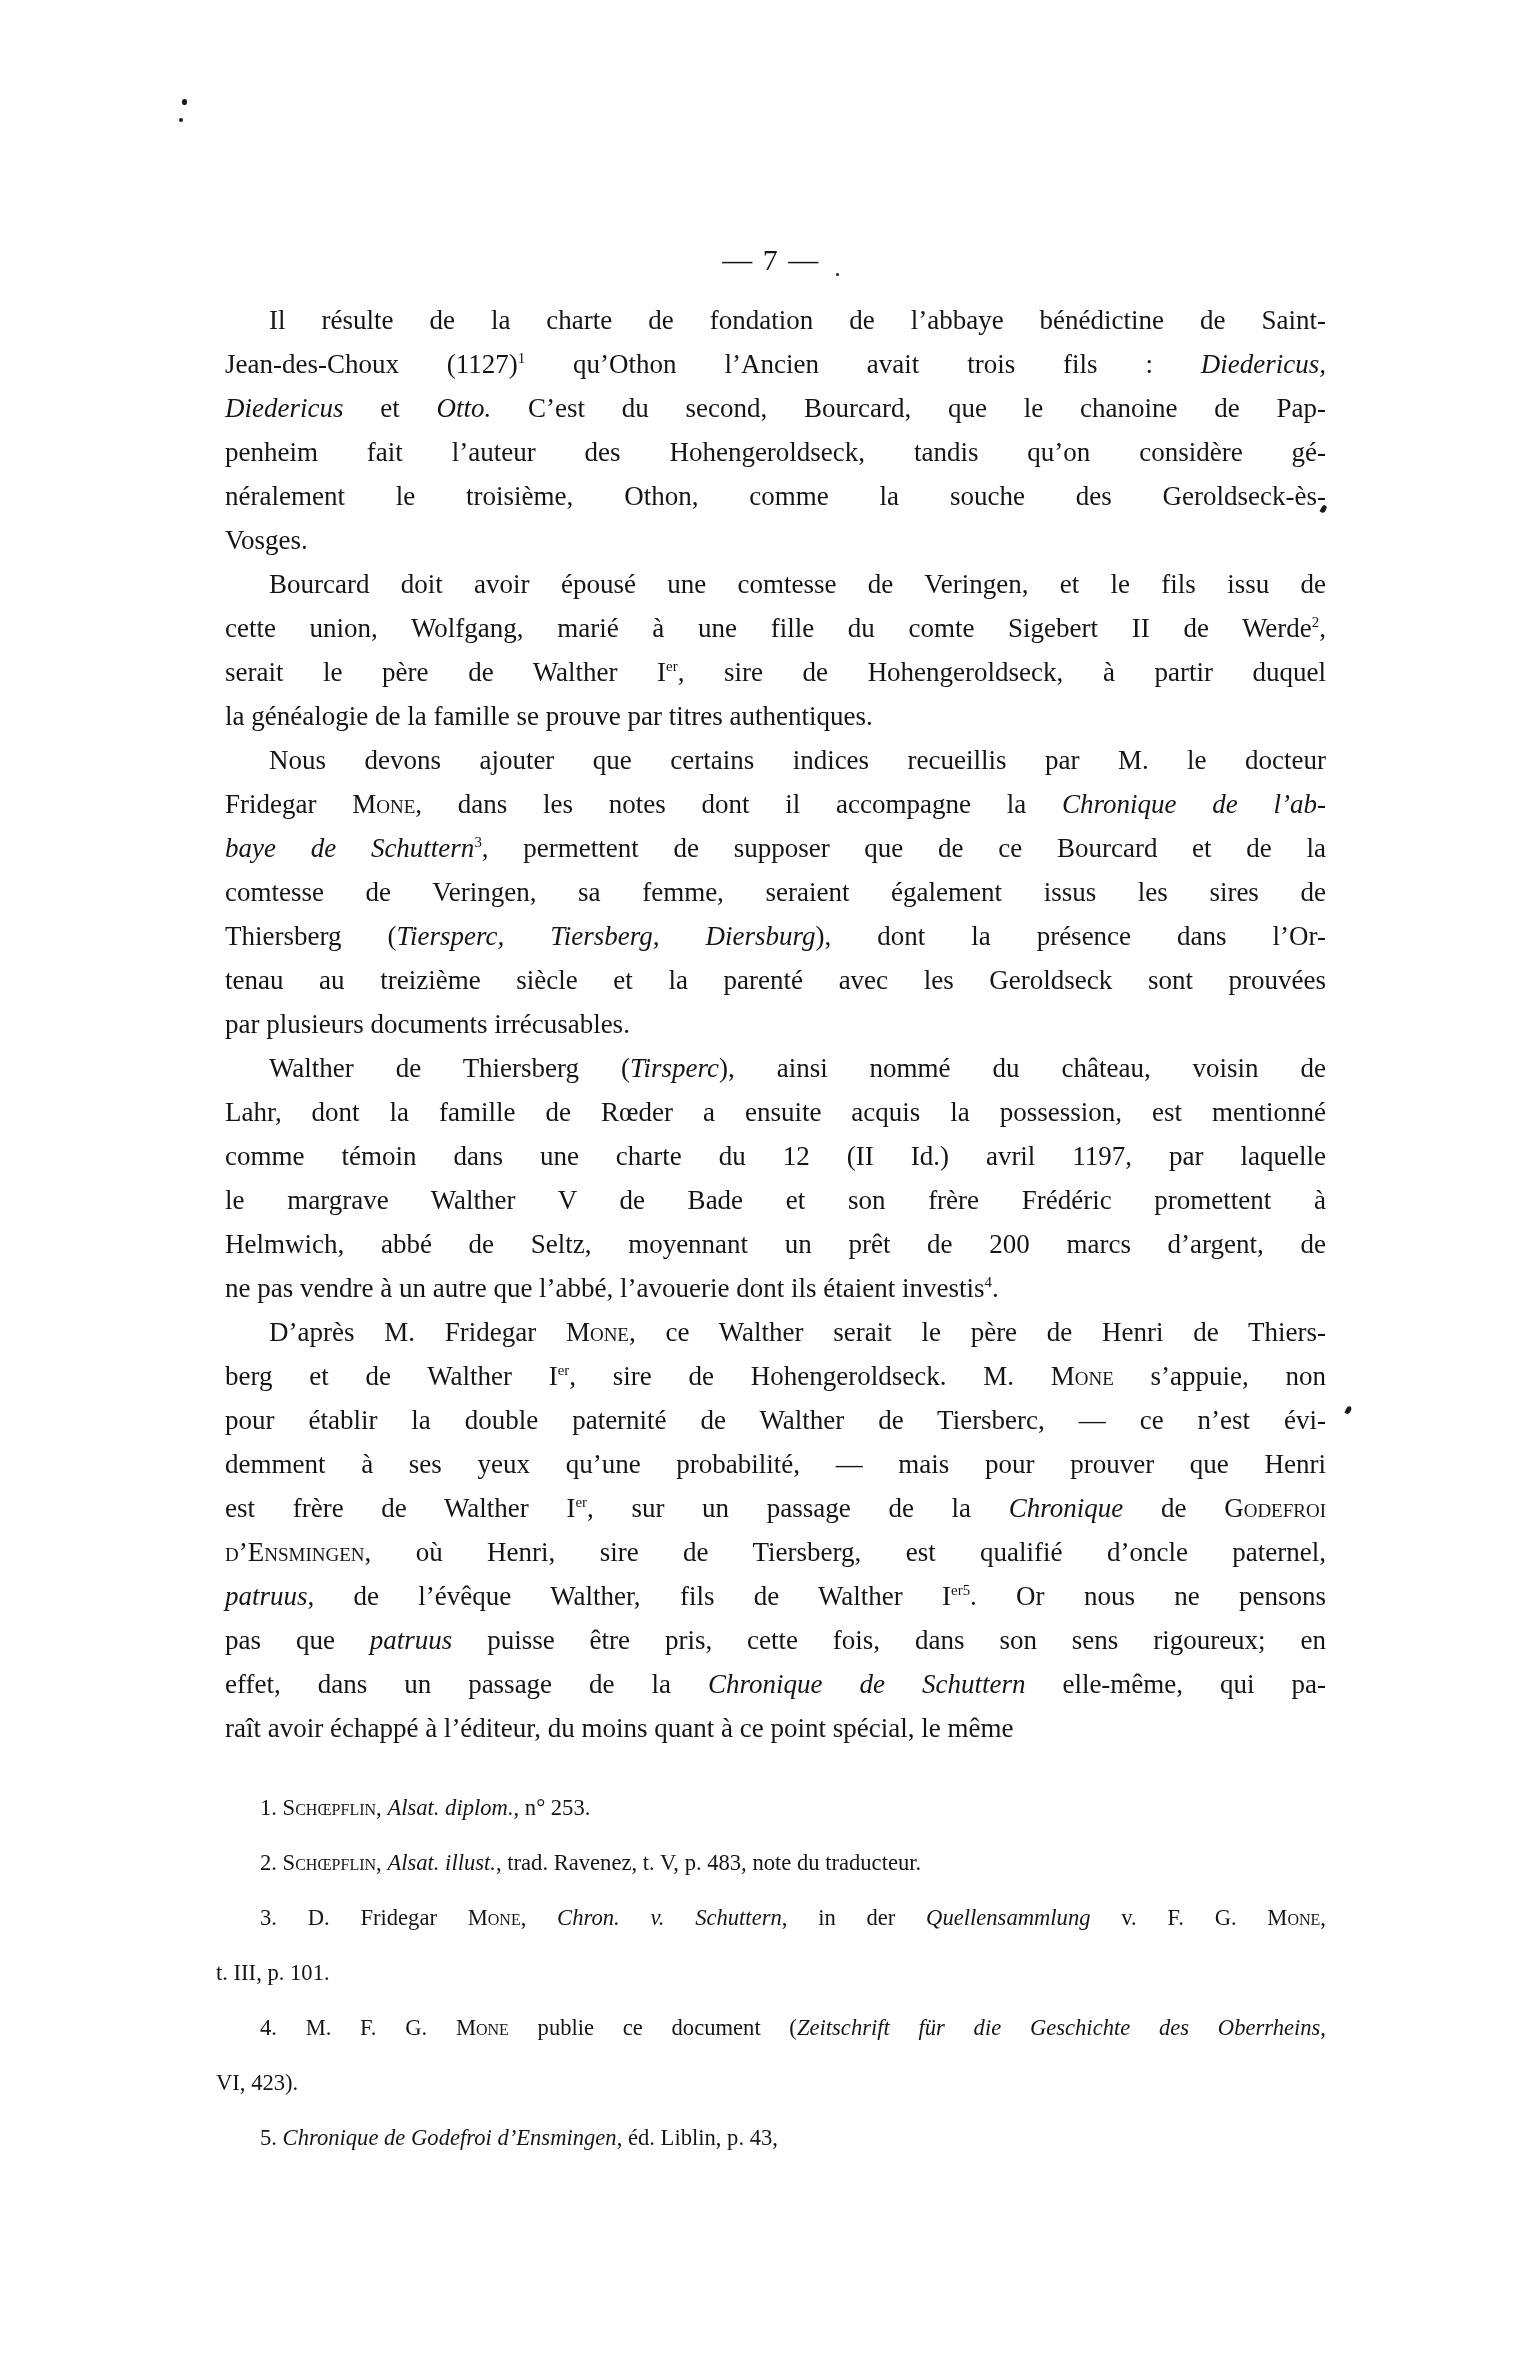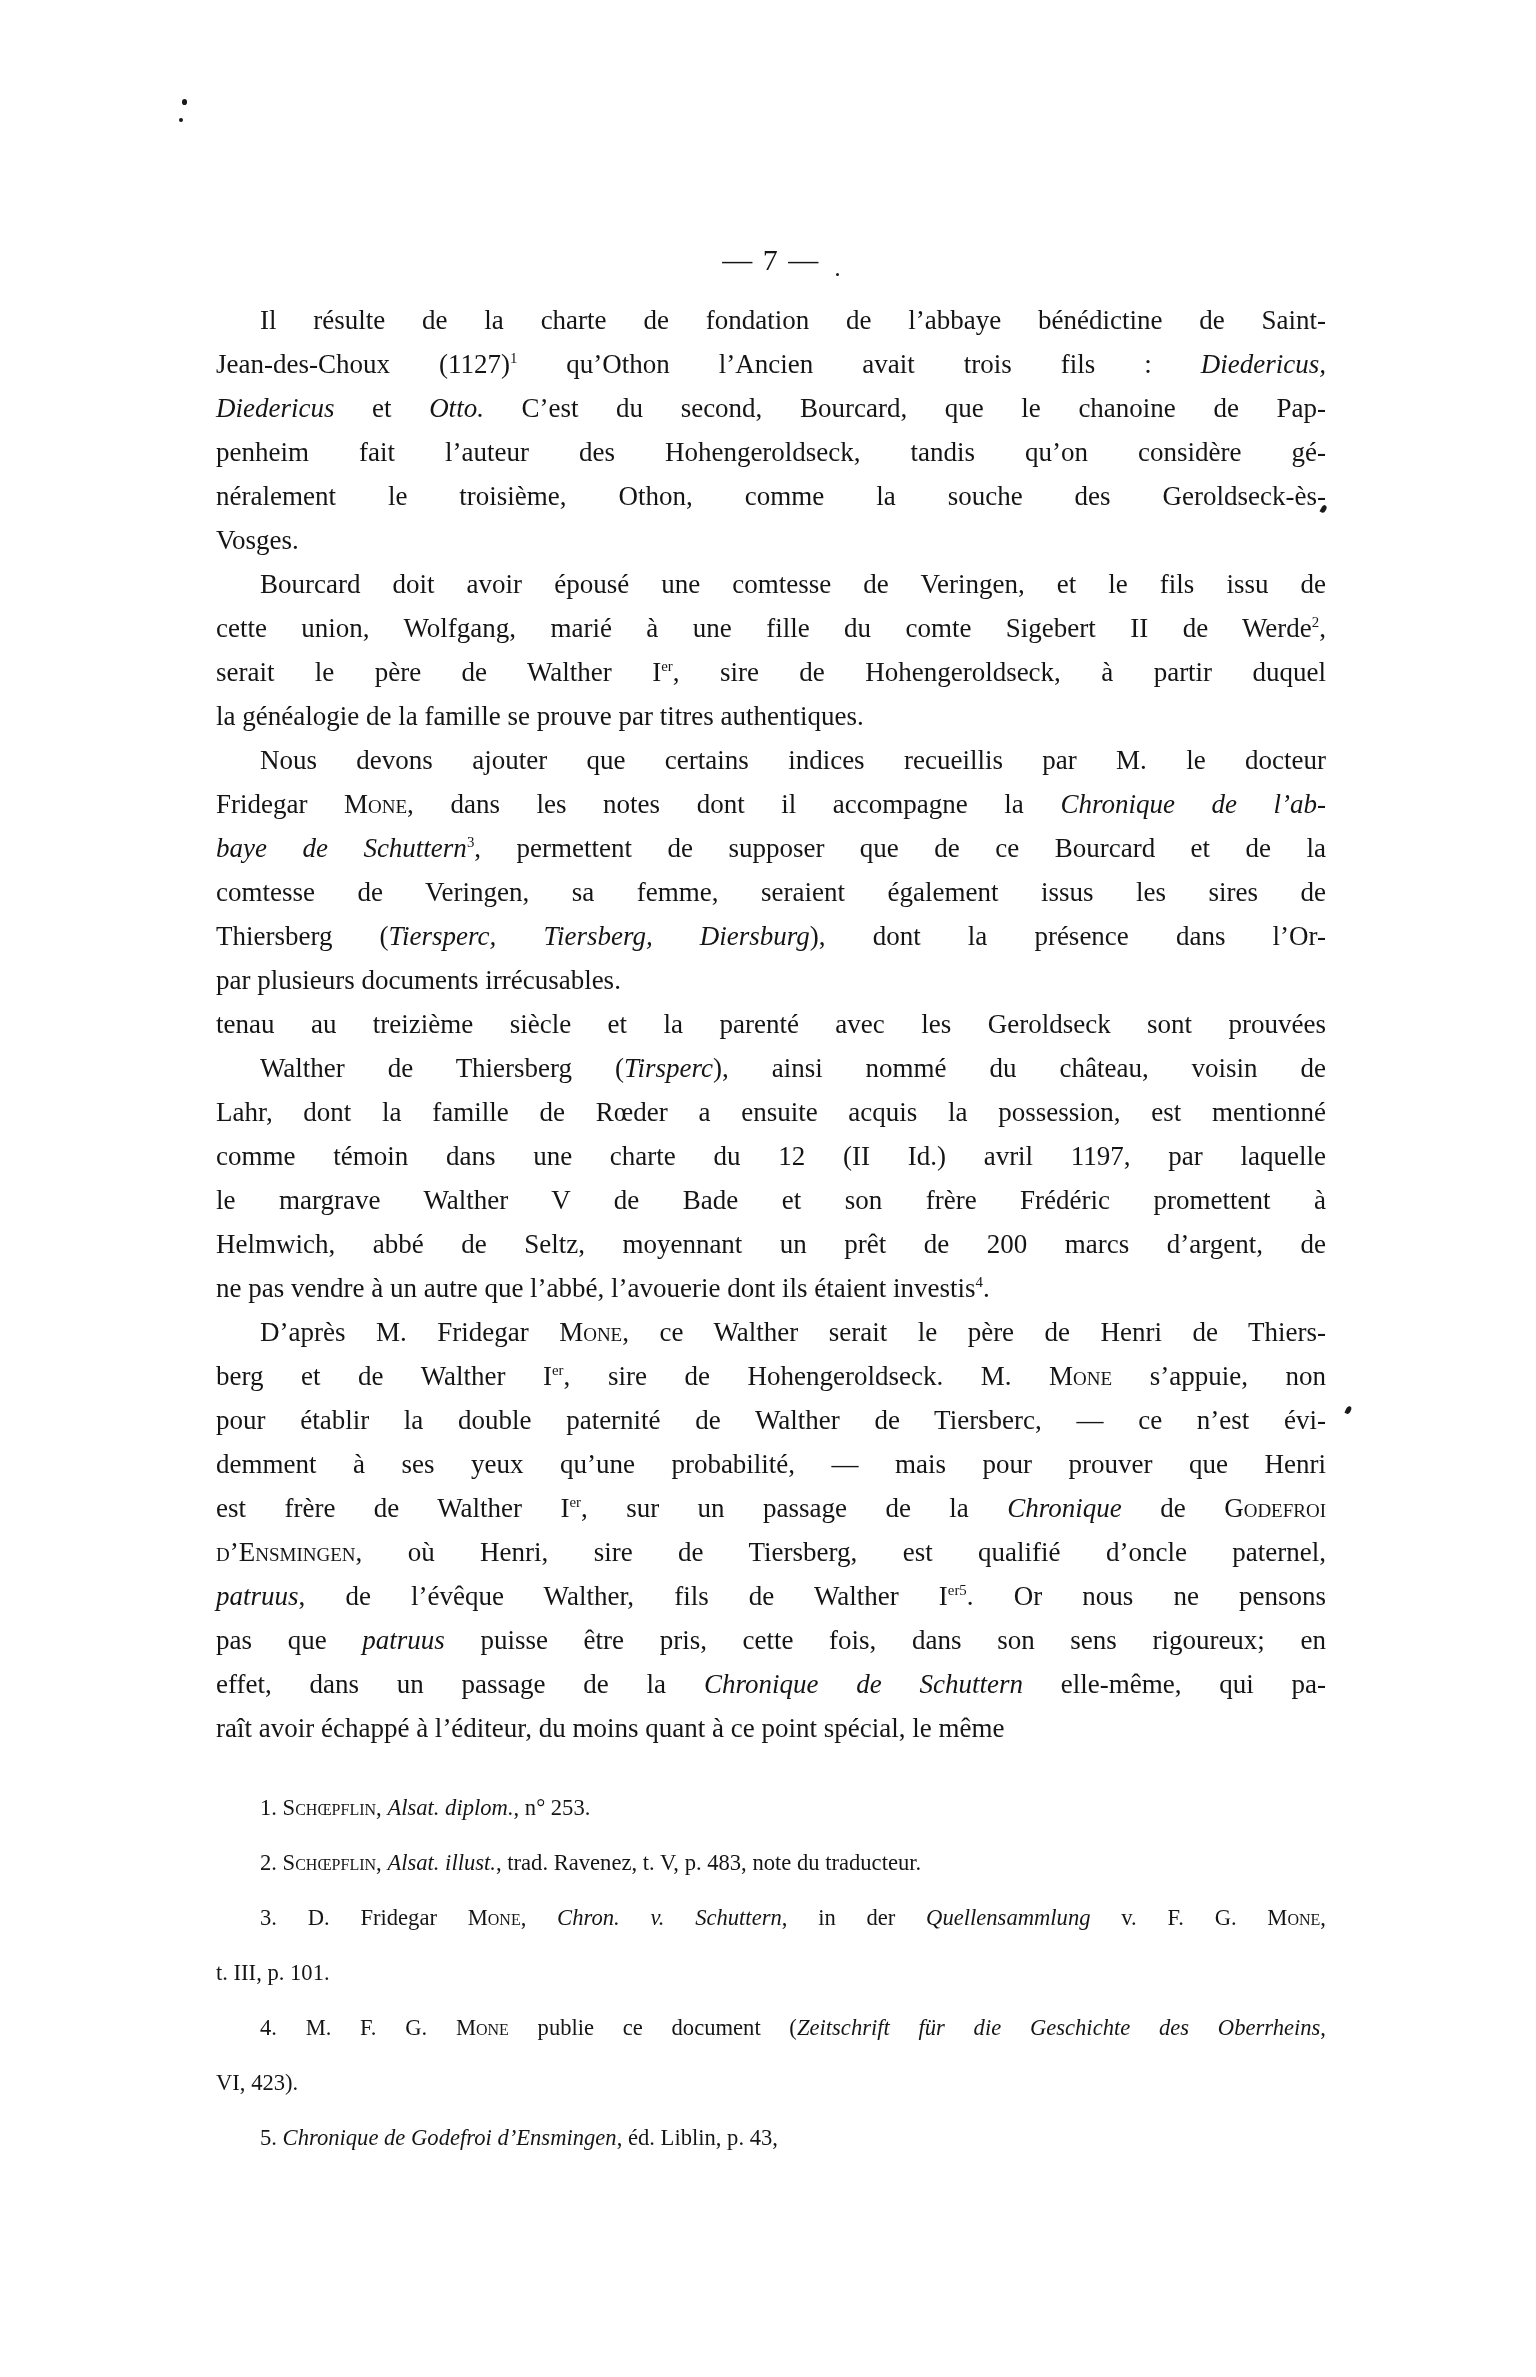--- a/index.html
+++ b/index.html
@@ -25,20 +25,21 @@
   .body-text {
     position: absolute;
     top: 298px; left: 216px; width: 1110px;
     font-size: 27px;
   }
   .body-text .line {
     height: 44px; line-height: 44px;
     text-align: justify;
     text-align-last: justify;
     white-space: nowrap;
+    margin-left: 9px;
   }
   .footnotes {
     position: absolute;
     top: 1772px; left: 216px; width: 1110px;
     font-size: 22.6px;
   }
   .footnotes .line {
     height: 38px; line-height: 38px;
     text-align: justify;
     text-align-last: justify;
@@ -74,22 +75,22 @@
       <div class="line last"><span>Vosges.</span></div>
       <div class="line first"><span>Bourcard doit avoir épousé une comtesse de Veringen, et le fils issu de</span></div>
       <div class="line"><span>cette union, Wolfgang, marié à une fille du comte Sigebert II de Werde</span><span class="sup">2</span><span>,</span></div>
       <div class="line"><span>serait le père de Walther I</span><span class="sup">er</span><span>, sire de Hohengeroldseck, à partir duquel</span></div>
       <div class="line last"><span>la généalogie de la famille se prouve par titres authentiques.</span></div>
       <div class="line first"><span>Nous devons ajouter que certains indices recueillis par M. le docteur</span></div>
       <div class="line"><span>Fridegar </span><span class="sc">Mone</span><span>, dans les notes dont il accompagne la </span><span class="i">Chronique de l’ab-</span></div>
       <div class="line"><span class="i">baye de Schuttern</span><span class="sup">3</span><span>, permettent de supposer que de ce Bourcard et de la</span></div>
       <div class="line"><span>comtesse de Veringen, sa femme, seraient également issus les sires de</span></div>
       <div class="line"><span>Thiersberg (</span><span class="i">Tiersperc, Tiersberg, Diersburg</span><span>), dont la présence dans l’Or-</span></div>
+      <div class="line"><span>tenau au treizième siècle et la parenté avec les Geroldseck sont prouvées</span></div>
       <div class="line last"><span>par plusieurs documents irrécusables.</span></div>
-      <div class="line"><span>tenau au treizième siècle et la parenté avec les Geroldseck sont prouvées</span></div>
       <div class="line first"><span>Walther de Thiersberg (</span><span class="i">Tirsperc</span><span>), ainsi nommé du château, voisin de</span></div>
       <div class="line"><span>Lahr, dont la famille de Rœder a ensuite acquis la possession, est mentionné</span></div>
       <div class="line"><span>comme témoin dans une charte du 12 (II Id.) avril 1197, par laquelle</span></div>
       <div class="line"><span>le margrave Walther V de Bade et son frère Frédéric promettent à</span></div>
       <div class="line"><span>Helmwich, abbé de Seltz, moyennant un prêt de 200 marcs d’argent, de</span></div>
       <div class="line last"><span>ne pas vendre à un autre que l’abbé, l’avouerie dont ils étaient investis</span><span class="sup">4</span><span>.</span></div>
       <div class="line first"><span>D’après M. Fridegar </span><span class="sc">Mone</span><span>, ce Walther serait le père de Henri de Thiers-</span></div>
       <div class="line"><span>berg et de Walther I</span><span class="sup">er</span><span>, sire de Hohengeroldseck. M. </span><span class="sc">Mone</span><span> s’appuie, non</span></div>
       <div class="line"><span>pour établir la double paternité de Walther de Tiersberc, — ce n’est évi-</span></div>
       <div class="line"><span>demment à ses yeux qu’une probabilité, — mais pour prouver que Henri</span></div>

